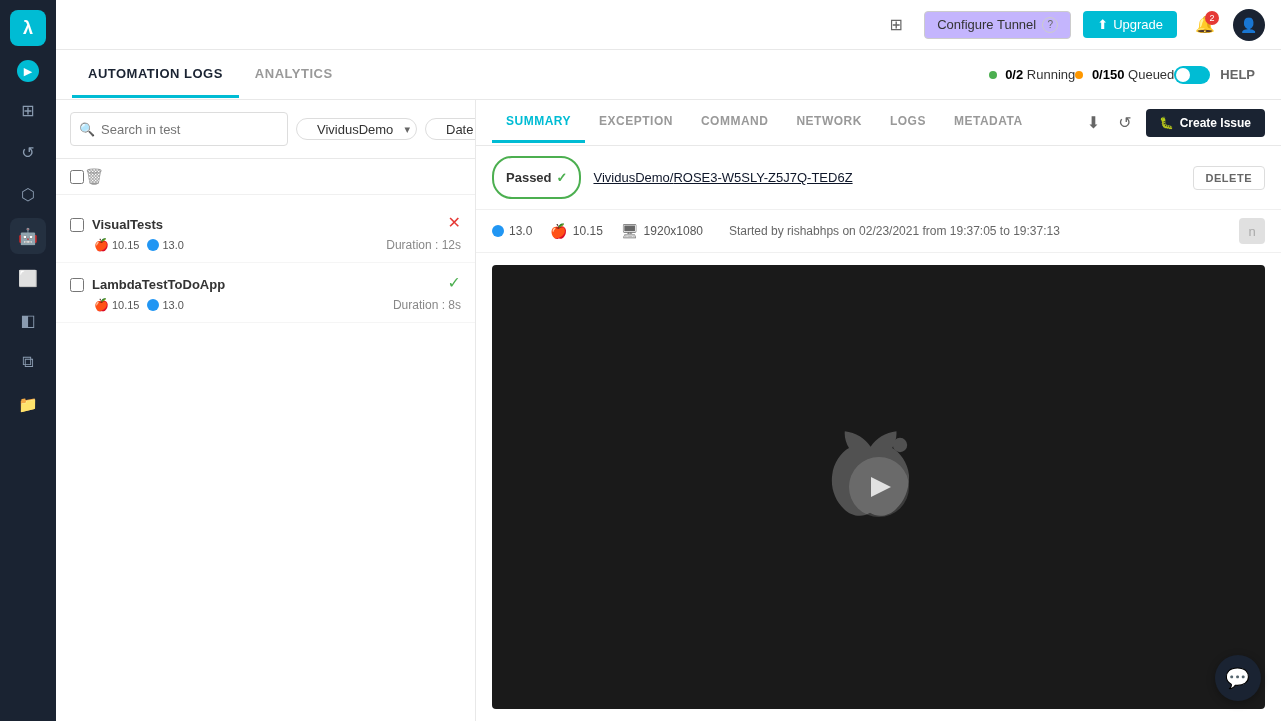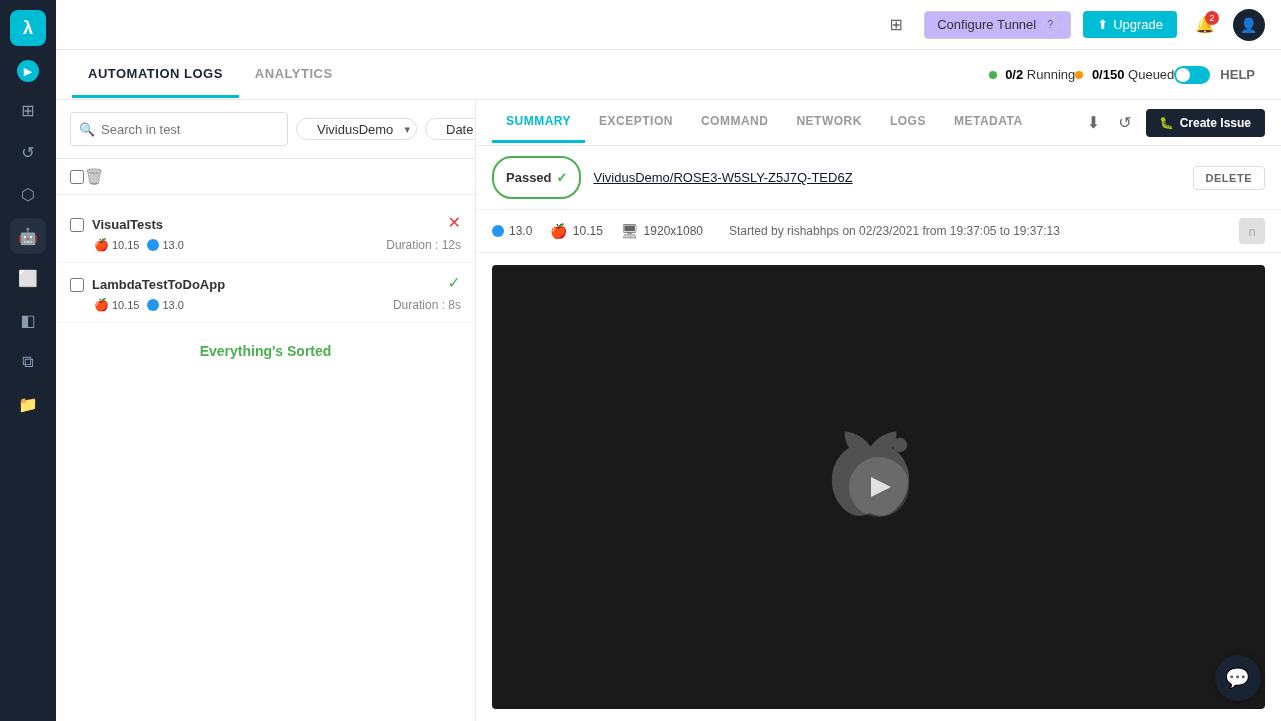--- a/index.html
+++ b/index.html
@@ -612,21 +612,20 @@
               <span>10.15</span>
             </div>
             <div class="os-badge">
               <span class="browser-dot"></span>
               <span>13.0</span>
             </div>
             <span class="duration-label">Duration : 8s</span>
           </div>
         </div>
 
-        <div class="sorted-msg">Everything's Sorted</div>
 
       </div>
     </div>
 
     <div class="right-panel">
 
       <div class="detail-tabs">
         <div class="detail-tab active">SUMMARY</div>
         <div class="detail-tab">EXCEPTION</div>
         <div class="detail-tab">COMMAND</div>

